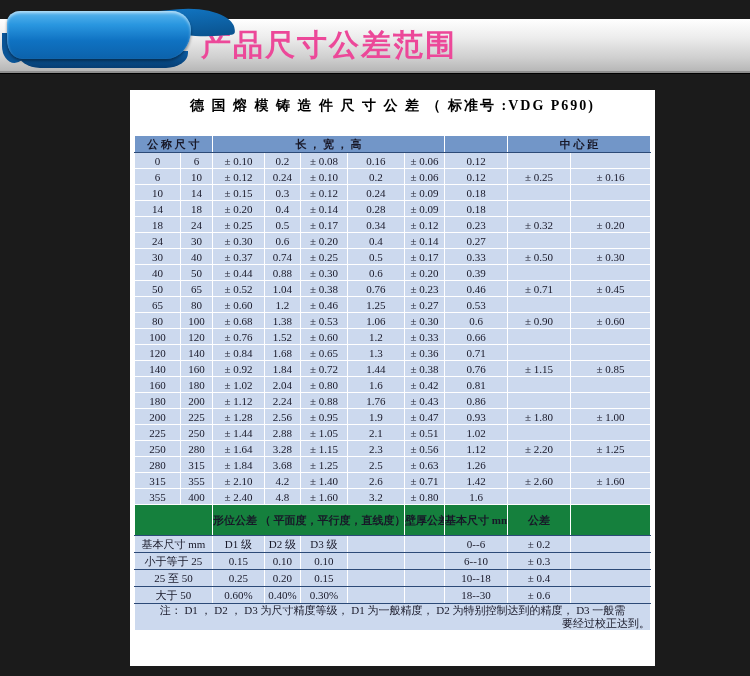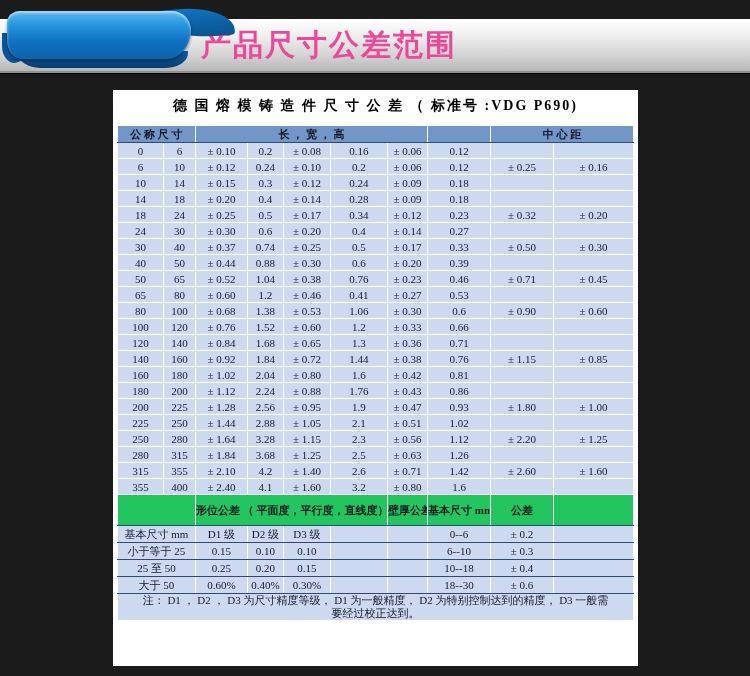--- a/index.html
+++ b/index.html
@@ -42,59 +42,59 @@
     box-shadow:inset 0 2px 3px rgba(255,255,255,.55), 0 2px 3px rgba(0,0,0,.4);
   }
   .ribbon .banner-label {
     position:absolute; left:0; top:0; width:100%; height:48px;
     line-height:48px; text-align:center;
     color:#ffffff; font-size:24px; font-weight:bold; letter-spacing:1px;
     text-shadow:0 1px 2px rgba(0,0,0,.35);
   }
   
   .sheet {
-    position:absolute; left:113px; top:90px; width:525px; height:576px;
+    position:absolute; left:130px; top:90px; width:525px; height:576px;
     background:#ffffff;
   }
   .sheet-title {
     padding-top:7px; text-align:center;
     font-family:"Liberation Serif","DejaVu Serif",serif;
     font-size:14px; font-weight:bold; color:#000; letter-spacing:2px;
     height:31px; box-sizing:border-box;
   }
   table.tol {
-    border-collapse:collapse; table-layout:fixed; width:516px; margin:4px auto;
+    border-collapse:collapse; table-layout:fixed; width:516px; margin:14px auto;
     font-family:"Liberation Serif","DejaVu Serif",serif;
     border:1px solid #41639a;
   }
   table.tol td {
     padding:0; text-align:center; font-size:11px; color:#181828;
     overflow:hidden; white-space:nowrap;
   }
   td.h {
     background:#7296c8; font-weight:bold;
     border:1px solid #ffffff; border-bottom:1px solid #2c4a77;
     height:16px; color:#101020;
   }
   td.d { background:#ccd9ee; border:1px solid #ffffff; height:15px; }
   td.h2 {
-    background:#22c55e; font-weight:bold;
+    background:#15803d; font-weight:bold;
     border:1px solid #ffffff; border-top:1px solid #2c4a77; border-bottom:1px solid #2c4a77;
     height:30px; line-height:13px; white-space:normal; color:#101020;
   }
   td.g {
     background:#ccd9ee; border:1px solid #ffffff; border-bottom:1px solid #2c4a77;
     height:16px;
   }
   td.note-cell {
     background:#ccd9ee; border:1px solid #ffffff; border-top:1px solid #2c4a77;
     text-align:left; white-space:normal; padding:1px 3px 2px 3px;
   }
   .note-l1 { font-size:11px; line-height:13px; }
-  .note-l2 { font-size:11px; line-height:13px; text-align:center; }
+  .note-l2 { font-size:11px; line-height:13px; text-align:right; }
 </style>
 </head>
 <body>
 
 <div class="gray-bar"></div>
 <div class="bar-title">产品尺寸公差范围</div>
 
 <div class="ribbon">
   <div class="curl"></div>
   <div class="tail"></div>
@@ -231,21 +231,21 @@
           <td class="d">0.46</td>
           <td class="d">± 0.71</td>
           <td class="d">± 0.45</td>
         </tr>
         <tr>
           <td class="d">65</td>
           <td class="d">80</td>
           <td class="d">± 0.60</td>
           <td class="d">1.2</td>
           <td class="d">± 0.46</td>
-          <td class="d">0.41</td>
+          <td class="d">1.25</td>
           <td class="d">± 0.27</td>
           <td class="d">0.53</td>
           <td class="d"></td>
           <td class="d"></td>
         </tr>
         <tr>
           <td class="d">80</td>
           <td class="d">100</td>
           <td class="d">± 0.68</td>
           <td class="d">1.38</td>
@@ -373,21 +373,21 @@
           <td class="d">2.6</td>
           <td class="d">± 0.71</td>
           <td class="d">1.42</td>
           <td class="d">± 2.60</td>
           <td class="d">± 1.60</td>
         </tr>
         <tr>
           <td class="d">355</td>
           <td class="d">400</td>
           <td class="d">± 2.40</td>
-          <td class="d">4.1</td>
+          <td class="d">4.8</td>
           <td class="d">± 1.60</td>
           <td class="d">3.2</td>
           <td class="d">± 0.80</td>
           <td class="d">1.6</td>
           <td class="d"></td>
           <td class="d"></td>
         </tr>
         <tr>
           <td class="h2" colspan="2"></td>
           <td class="h2" colspan="4">形位公差 （ 平面度，平行度，直线度）</td>

